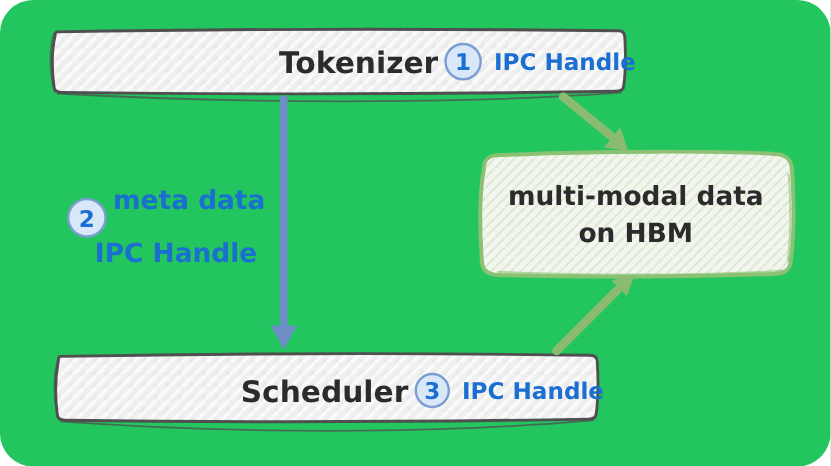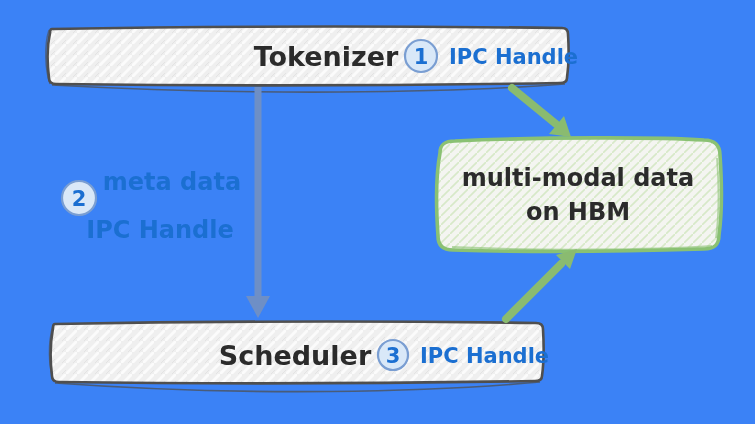--- a/index.html
+++ b/index.html
@@ -1,16 +1,16 @@
 <!DOCTYPE html>
 <html><head>
 <meta charset="utf-8">
 <style>
   html,body{margin:0;padding:0;background:#ffffff;}
-  .stage{position:relative;width:755px;height:424px;background:#3b82f6;overflow:hidden;}
+  .stage{position:relative;width:755px;height:424px;background:#22c55e;overflow:hidden;border-radius:30px;}
   svg{display:block;}
   .lbl{font-family:"DejaVu Sans","Liberation Sans",sans-serif;font-weight:600;}
   .lbl-blue{font-family:"DejaVu Sans","Liberation Sans",sans-serif;font-weight:600;}
   .num{font-family:"DejaVu Sans","Liberation Sans",sans-serif;font-weight:600;}
 </style>
 </head>
 <body>
 
 <div class="stage">
 <svg width="755" height="424" viewBox="0 0 755 424">

